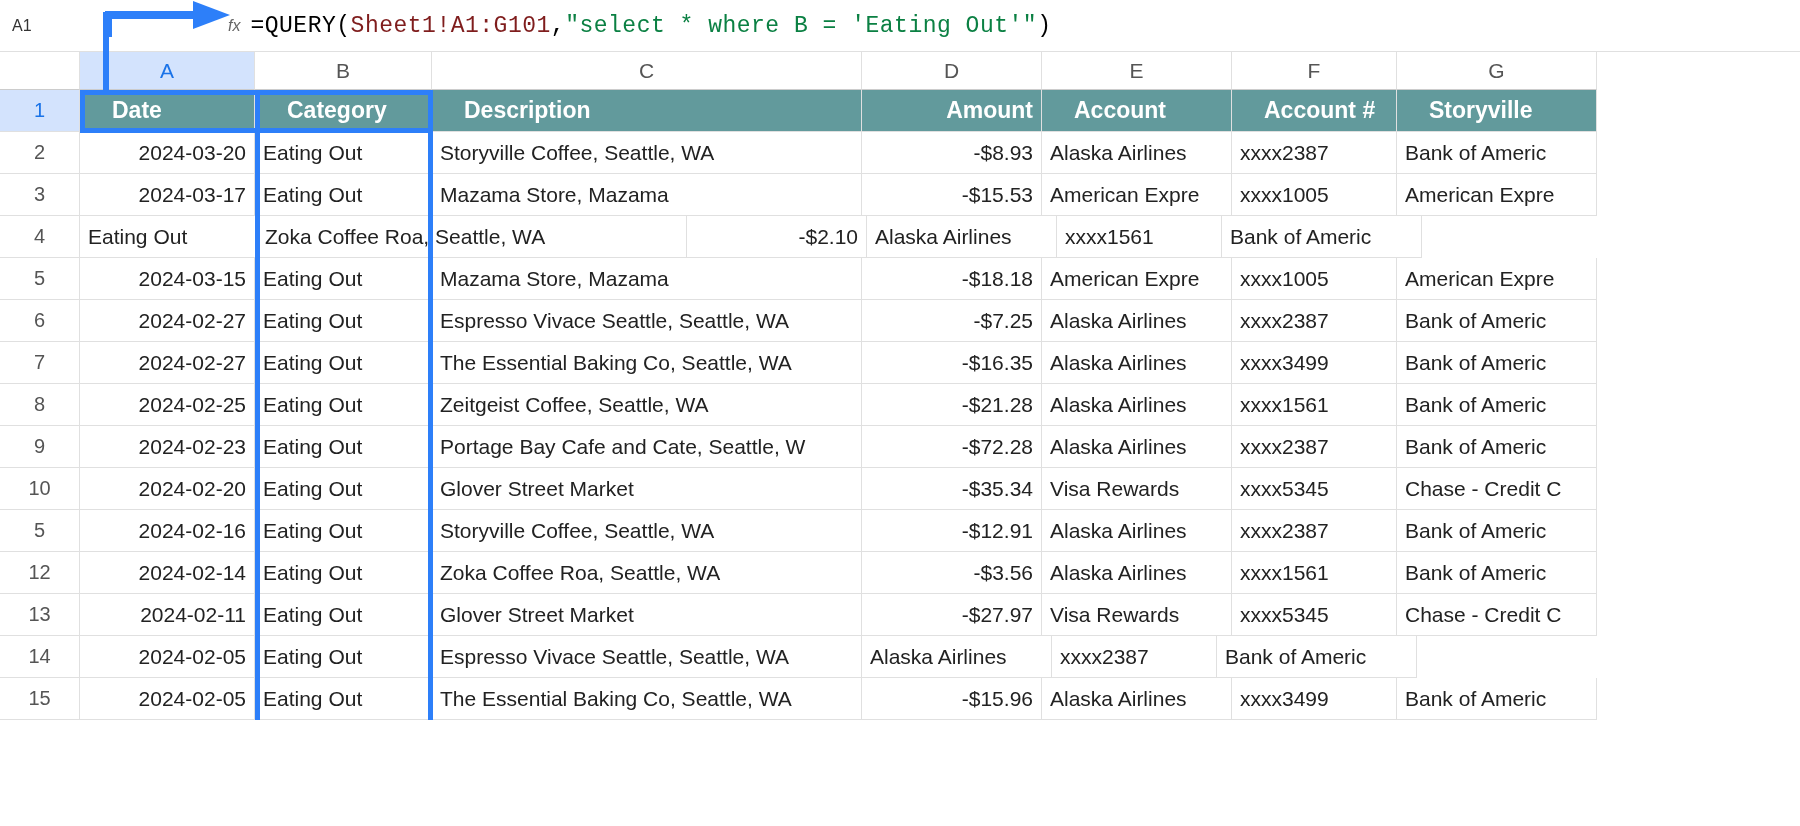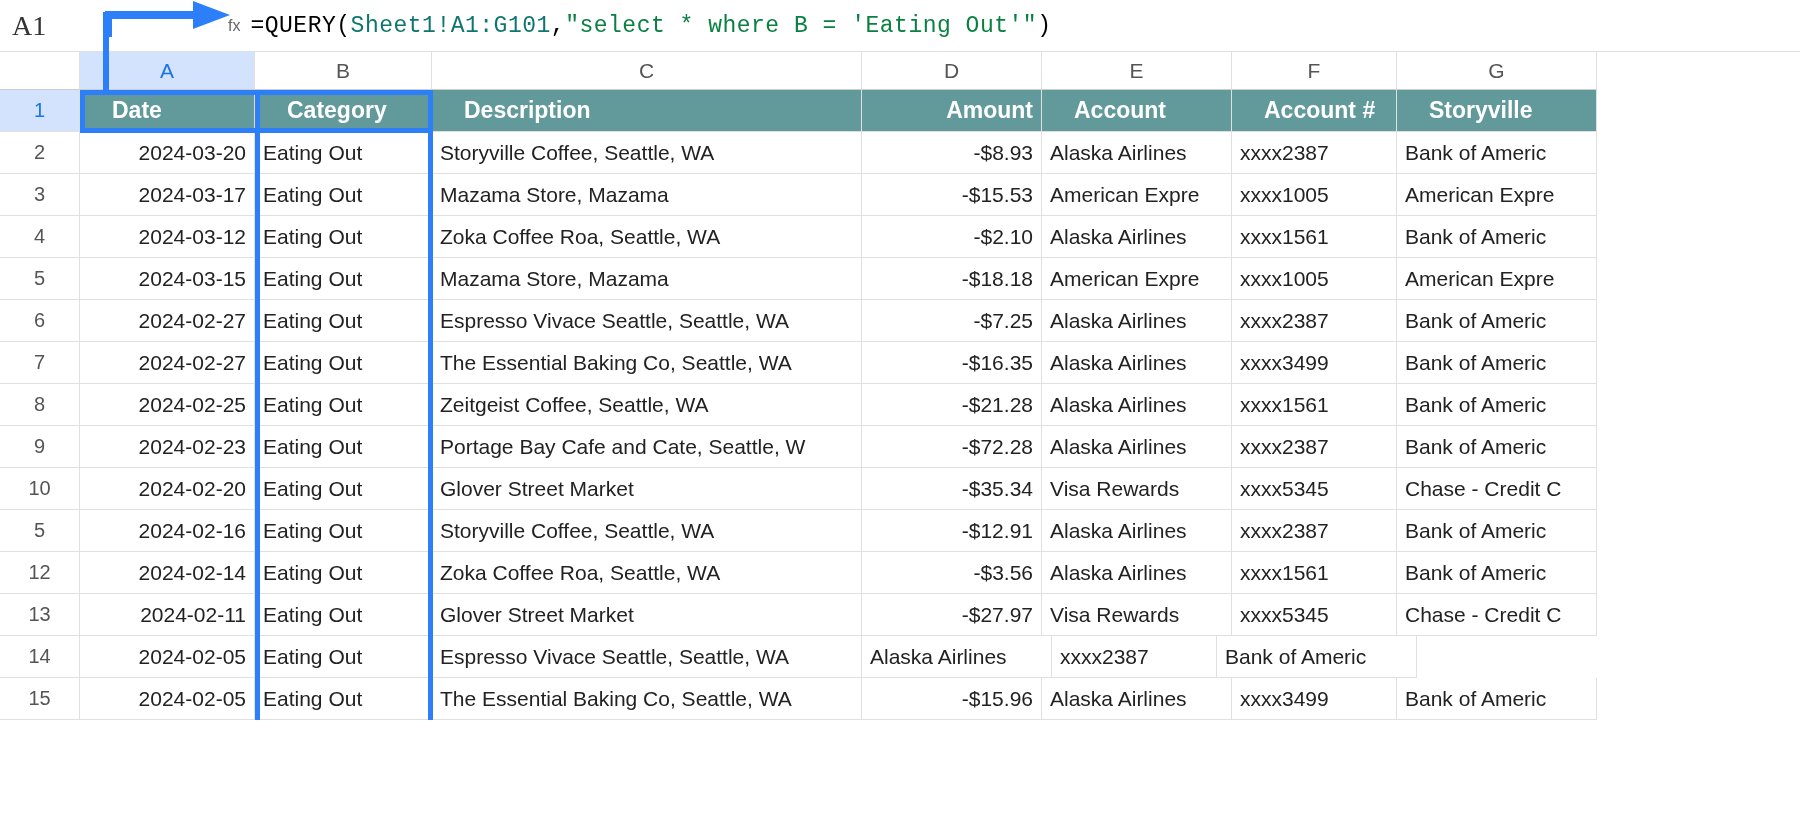--- a/index.html
+++ b/index.html
@@ -17,37 +17,37 @@
       display: flex;
       align-items: center;
       height: 52px;
       border-bottom: 1px solid #e0e0e0;
       background: #fff;
       position: relative;
     }
     .cell-ref {
       width: 100px;
       padding-left: 12px;
-      font-size: 28px;
+      font-size: 16px;
       color: #333;
-      font-family: Liberation Serif, serif;
     }
     .fx-icon {
       color: #666;
       font-size: 16px;
+      font-style: italic;
       margin-right: 10px;
       margin-left: 128px;
     }
     .formula-text {
       font-family: 'Consolas', 'Courier New', monospace;
       font-size: 23px;
       letter-spacing: 0.5px;
     }
     .formula-func { color: #000; }
-    .formula-range { color: #0f766e; }
+    .formula-range { color: #7f1d1d; }
     .formula-string { color: #0b8043; }
     .formula-paren { color: #000; }
     .formula-comma { color: #000; }
     
     .arrow-annotation {
       position: absolute;
       left: 105px;
       top: -3px;
       width: 130px;
       height: 40px;
@@ -217,21 +217,20 @@
         <div class="cell col-A right-align">2024-03-17</div>
         <div class="cell col-B">Eating Out</div>
         <div class="cell col-C">Mazama Store, Mazama</div>
         <div class="cell col-D right-align">-$15.53</div>
         <div class="cell col-E">American Expre</div>
         <div class="cell col-F">xxxx1005</div>
         <div class="cell col-G">American Expre</div>
       </div>
       <div class="data-row">
         <div class="row-header">4</div>
-        <div class="cell col-A right-align">2024-03-12</div>
         <div class="cell col-B">Eating Out</div>
         <div class="cell col-C">Zoka Coffee Roa, Seattle, WA</div>
         <div class="cell col-D right-align">-$2.10</div>
         <div class="cell col-E">Alaska Airlines</div>
         <div class="cell col-F">xxxx1561</div>
         <div class="cell col-G">Bank of Americ</div>
       </div>
       <div class="data-row">
         <div class="row-header">5</div>
         <div class="cell col-A right-align">2024-03-15</div>

